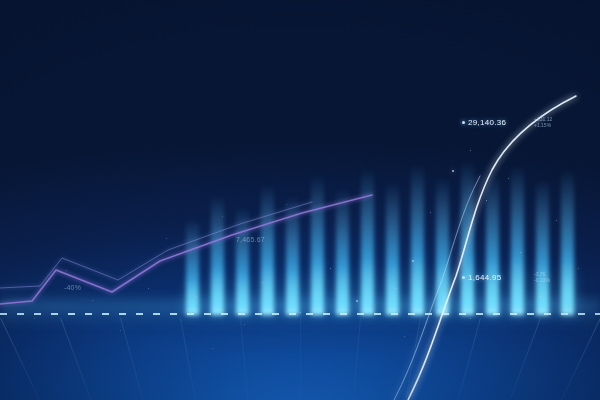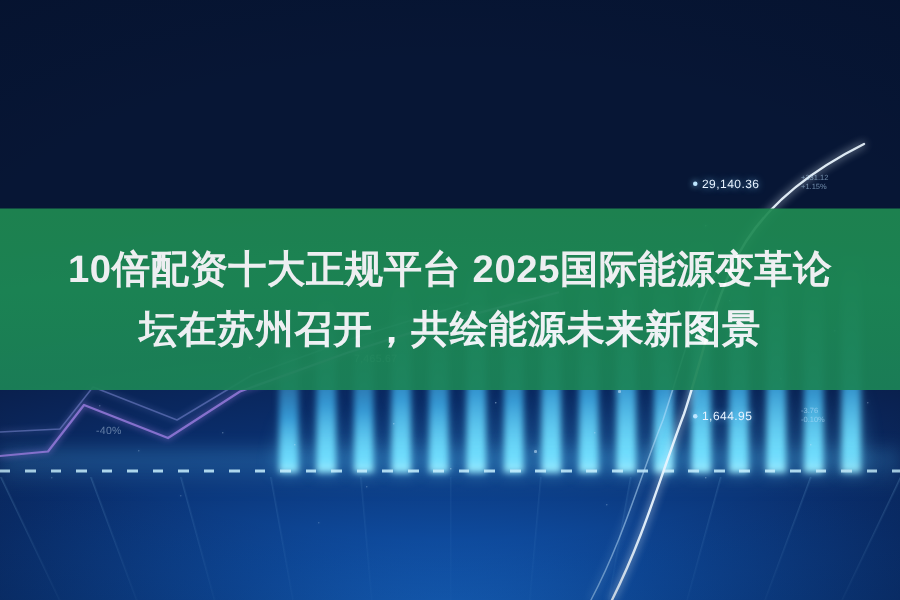--- a/index.html
+++ b/index.html
@@ -235,18 +235,14 @@
     <span class="dot"></span><span>1,644.95</span>
   </div>
   <div class="sub sub-36">
     <div>-3.76</div>
     <div>-0.10%</div>
   </div>
 
   <div class="lbl-faint lbl-40">-40%</div>
   <div class="lbl-faint lbl-746">7,465.67</div>
 
-  <div class="banner">
-    <div class="banner-line">10倍配资十大正规平台 2025国际能源变革论</div>
-    <div class="banner-line">坛在苏州召开，共绘能源未来新图景</div>
-  </div>
 
 </div>
 
 </body></html>

